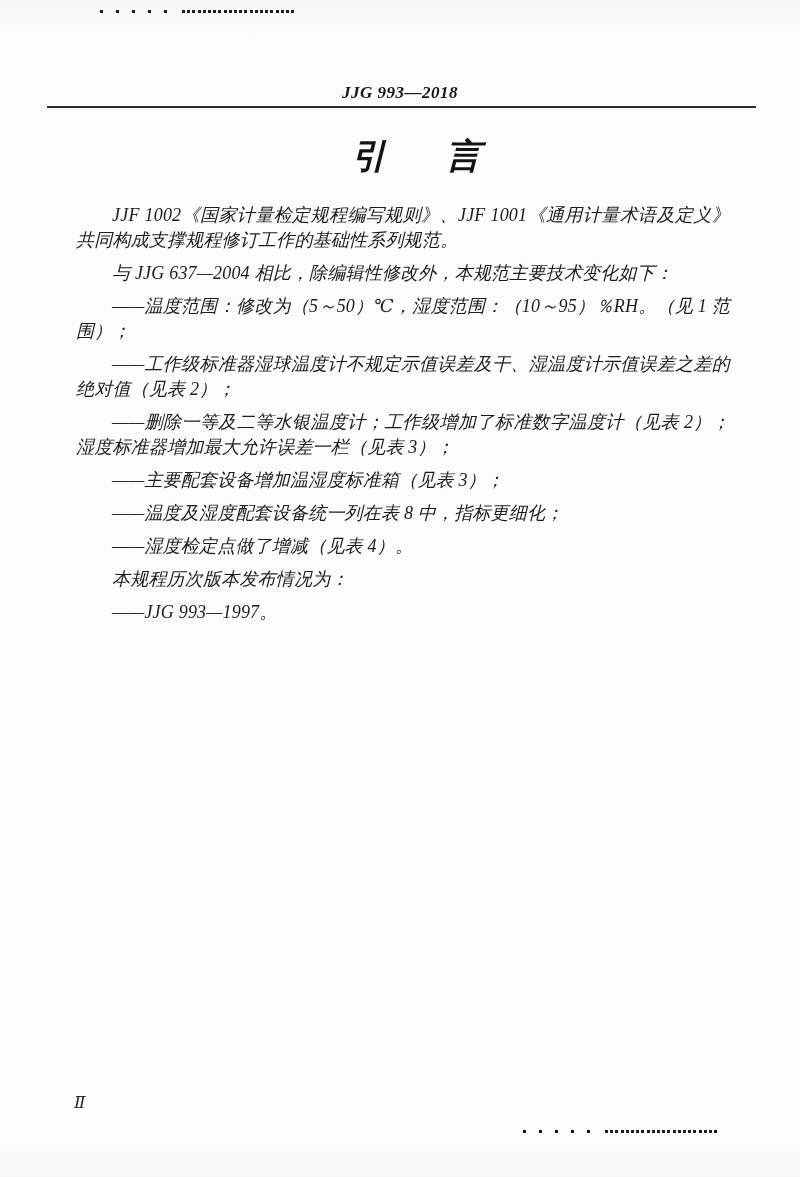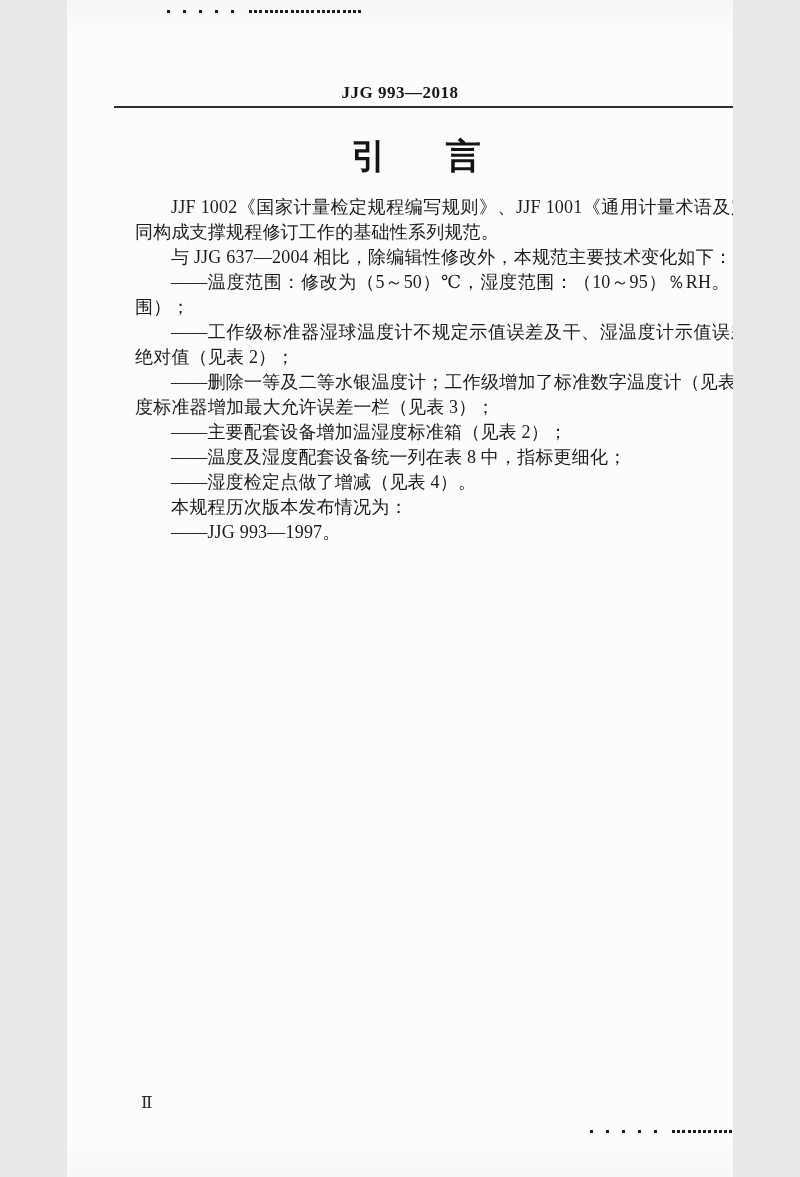--- a/index.html
+++ b/index.html
@@ -1,24 +1,25 @@
 <!DOCTYPE html>
 <html><head>
 <meta charset="utf-8">
 <style>
   html, body { margin: 0; padding: 0; background: #e8e8e6; }
   .page {
     position: relative;
-    width: 666px;
+    width: 800px;
     height: 1177px;
     margin: 0 auto;
     background: linear-gradient(180deg, #f6f6f4 0%, #fcfcfb 3%, #fcfcfb 97%, #f7f7f5 100%);
     font-family: "Liberation Serif", "DejaVu Serif", serif;
     color: #1b1b1b;
     overflow: hidden;
+    font-style: italic;
   }
 
   
   .marks {
     position: absolute;
     display: flex;
     align-items: center;
     height: 4px;
   }
   .marks-top { left: 100px; top: 9px; }
@@ -68,21 +69,21 @@
     white-space: nowrap;
   }
 
   
   .content {
     position: absolute;
     top: 195px; left: 68px;
     width: 670px;
   }
   .content p {
-    margin: 0;
+    margin: 8px;
     font-size: 18px;
     line-height: 25px;
     text-indent: 2em;
     text-align: justify;
     letter-spacing: 0.2px;
     color: #1b1b1b;
   }
 
   
   .page-number {
@@ -111,21 +112,21 @@
   <div class="header-rule"></div>
 
   <div class="page-title">引言</div>
 
   <main class="content">
     <p>JJF 1002《国家计量检定规程编写规则》、JJF 1001《通用计量术语及定义》共同构成支撑规程修订工作的基础性系列规范。</p>
     <p>与 JJG 637—2004 相比，除编辑性修改外，本规范主要技术变化如下：</p>
     <p>——温度范围：修改为（5～50）℃，湿度范围：（10～95）％RH。（见 1 范围）；</p>
     <p>——工作级标准器湿球温度计不规定示值误差及干、湿温度计示值误差之差的绝对值（见表 2）；</p>
     <p>——删除一等及二等水银温度计；工作级增加了标准数字温度计（见表 2）；湿度标准器增加最大允许误差一栏（见表 3）；</p>
-    <p>——主要配套设备增加温湿度标准箱（见表 2）；</p>
+    <p>——主要配套设备增加温湿度标准箱（见表 3）；</p>
     <p>——温度及湿度配套设备统一列在表 8 中，指标更细化；</p>
     <p>——湿度检定点做了增减（见表 4）。</p>
     <p>本规程历次版本发布情况为：</p>
     <p>——JJG 993—1997。</p>
   </main>
 
   <div class="page-number">Ⅱ</div>
 
   <div class="marks marks-bottom">
     <span class="mark-dot"></span>

